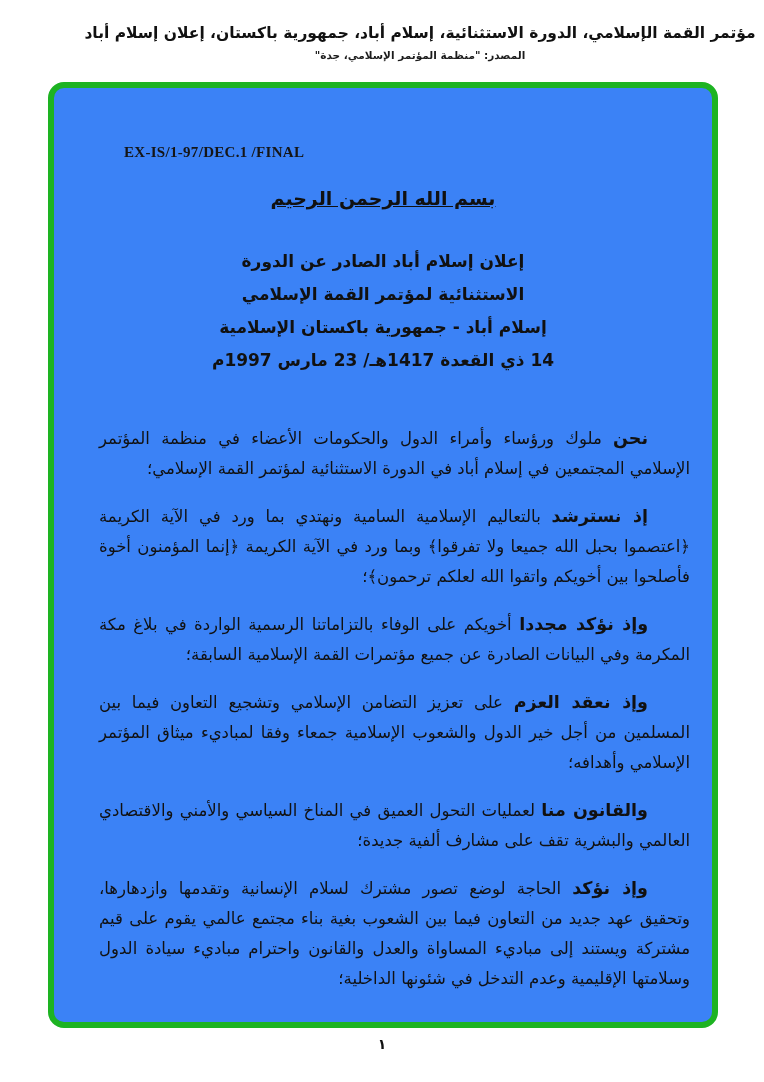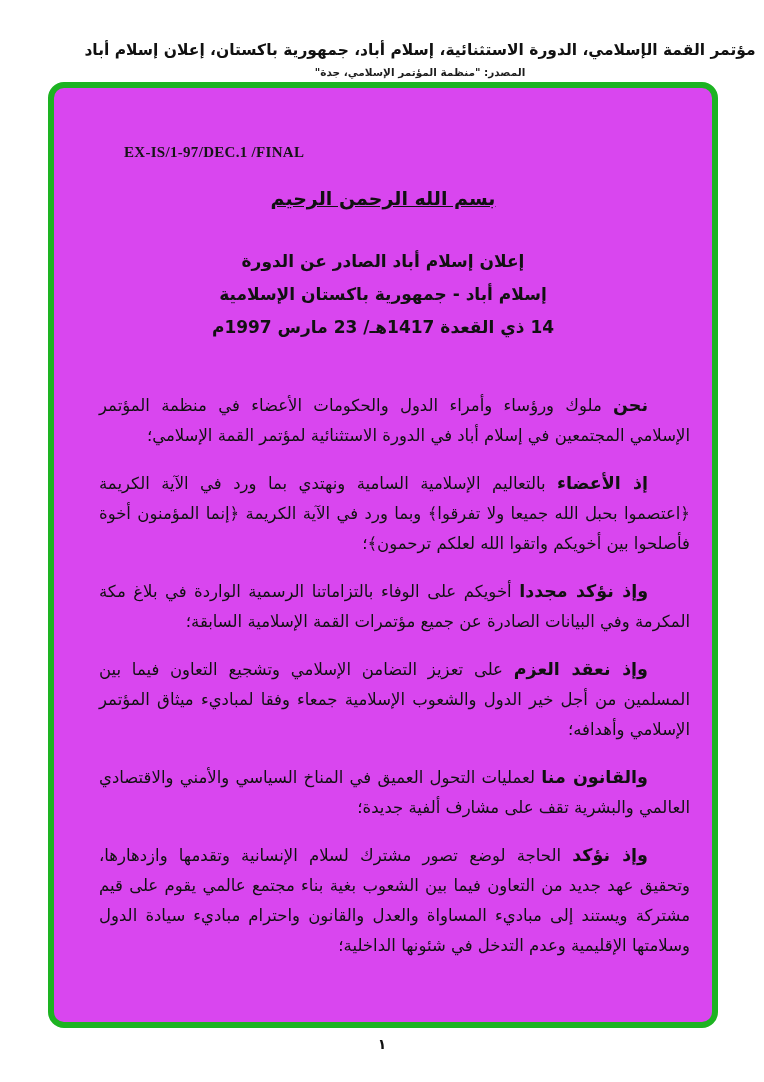--- a/index.html
+++ b/index.html
@@ -11,21 +11,21 @@
     width: 764px;
     height: 1082px;
     position: relative;
     overflow: hidden;
     font-family: "DejaVu Sans", sans-serif;
     color: #111111;
   }
   
   .page-header {
     position: absolute;
-    top: 39px;
+    top: 22px;
     left: 76px;
     width: 688px;
     text-align: center;
     direction: rtl;
   }
   .page-header .hline1 {
     font-size: 15.5px;
     font-weight: bold;
     letter-spacing: 0.2px;
     line-height: 22px;
@@ -38,21 +38,21 @@
   }
   
   .doc-frame {
     position: absolute;
     left: 48px;
     top: 82px;
     width: 658px;
     height: 934px;
     border: 6px solid #1db322;
     border-radius: 16px;
-    background: #d946ef;
+    background: #3b82f6;
     box-sizing: content-box;
   }
   
   .doc-ref {
     direction: ltr;
     text-align: left;
     margin: 56px 0 0 70px;
     font-family: "Liberation Serif", "DejaVu Serif", serif;
     font-weight: bold;
     font-size: 15px;
@@ -113,27 +113,28 @@
 </div>
 
 <div class="doc-frame" style="border-color: rgb(29, 179, 34);">
 
   <div class="doc-ref">EX-IS/1-97/DEC.1 /FINAL</div>
 
   <div class="basmala">بسم الله الرحمن الرحيم</div>
 
   <div class="doc-title">
     <div>إعلان إسلام أباد الصادر عن الدورة</div>
+    <div>الاستثنائية لمؤتمر القمة الإسلامي</div>
     <div>إسلام أباد - جمهورية باكستان الإسلامية</div>
     <div>14 ذي القعدة 1417هـ/ 23 مارس 1997م</div>
   </div>
 
   <div class="doc-body">
     <p><span class="lead">نحن</span><span> ملوك ورؤساء وأمراء الدول والحكومات الأعضاء في منظمة المؤتمر الإسلامي المجتمعين في إسلام أباد في الدورة الاستثنائية لمؤتمر القمة الإسلامي؛</span></p>
-    <p><span class="lead">إذ الأعضاء</span><span> بالتعاليم الإسلامية السامية ونهتدي بما ورد في الآية الكريمة ﴿اعتصموا بحبل الله جميعا ولا تفرقوا﴾ وبما ورد في الآية الكريمة ﴿إنما المؤمنون أخوة فأصلحوا بين أخويكم واتقوا الله لعلكم ترحمون﴾؛</span></p>
+    <p><span class="lead">إذ نسترشد</span><span> بالتعاليم الإسلامية السامية ونهتدي بما ورد في الآية الكريمة ﴿اعتصموا بحبل الله جميعا ولا تفرقوا﴾ وبما ورد في الآية الكريمة ﴿إنما المؤمنون أخوة فأصلحوا بين أخويكم واتقوا الله لعلكم ترحمون﴾؛</span></p>
     <p><span class="lead">وإذ نؤكد مجددا</span><span> أخويكم على الوفاء بالتزاماتنا الرسمية الواردة في بلاغ مكة المكرمة وفي البيانات الصادرة عن جميع مؤتمرات القمة الإسلامية السابقة؛</span></p>
     <p><span class="lead">وإذ نعقد العزم</span><span> على تعزيز التضامن الإسلامي وتشجيع التعاون فيما بين المسلمين من أجل خير الدول والشعوب الإسلامية جمعاء وفقا لمباديء ميثاق المؤتمر الإسلامي وأهدافه؛</span></p>
     <p><span class="lead">والقانون منا</span><span> لعمليات التحول العميق في المناخ السياسي والأمني والاقتصادي العالمي والبشرية تقف على مشارف ألفية جديدة؛</span></p>
     <p><span class="lead">وإذ نؤكد</span><span> الحاجة لوضع تصور مشترك لسلام الإنسانية وتقدمها وازدهارها، وتحقيق عهد جديد من التعاون فيما بين الشعوب بغية بناء مجتمع عالمي يقوم على قيم مشتركة ويستند إلى مباديء المساواة والعدل والقانون واحترام مباديء سيادة الدول وسلامتها الإقليمية وعدم التدخل في شئونها الداخلية؛</span></p>
   </div>
 
 </div>
 
 <div class="page-footer">١</div>
 

